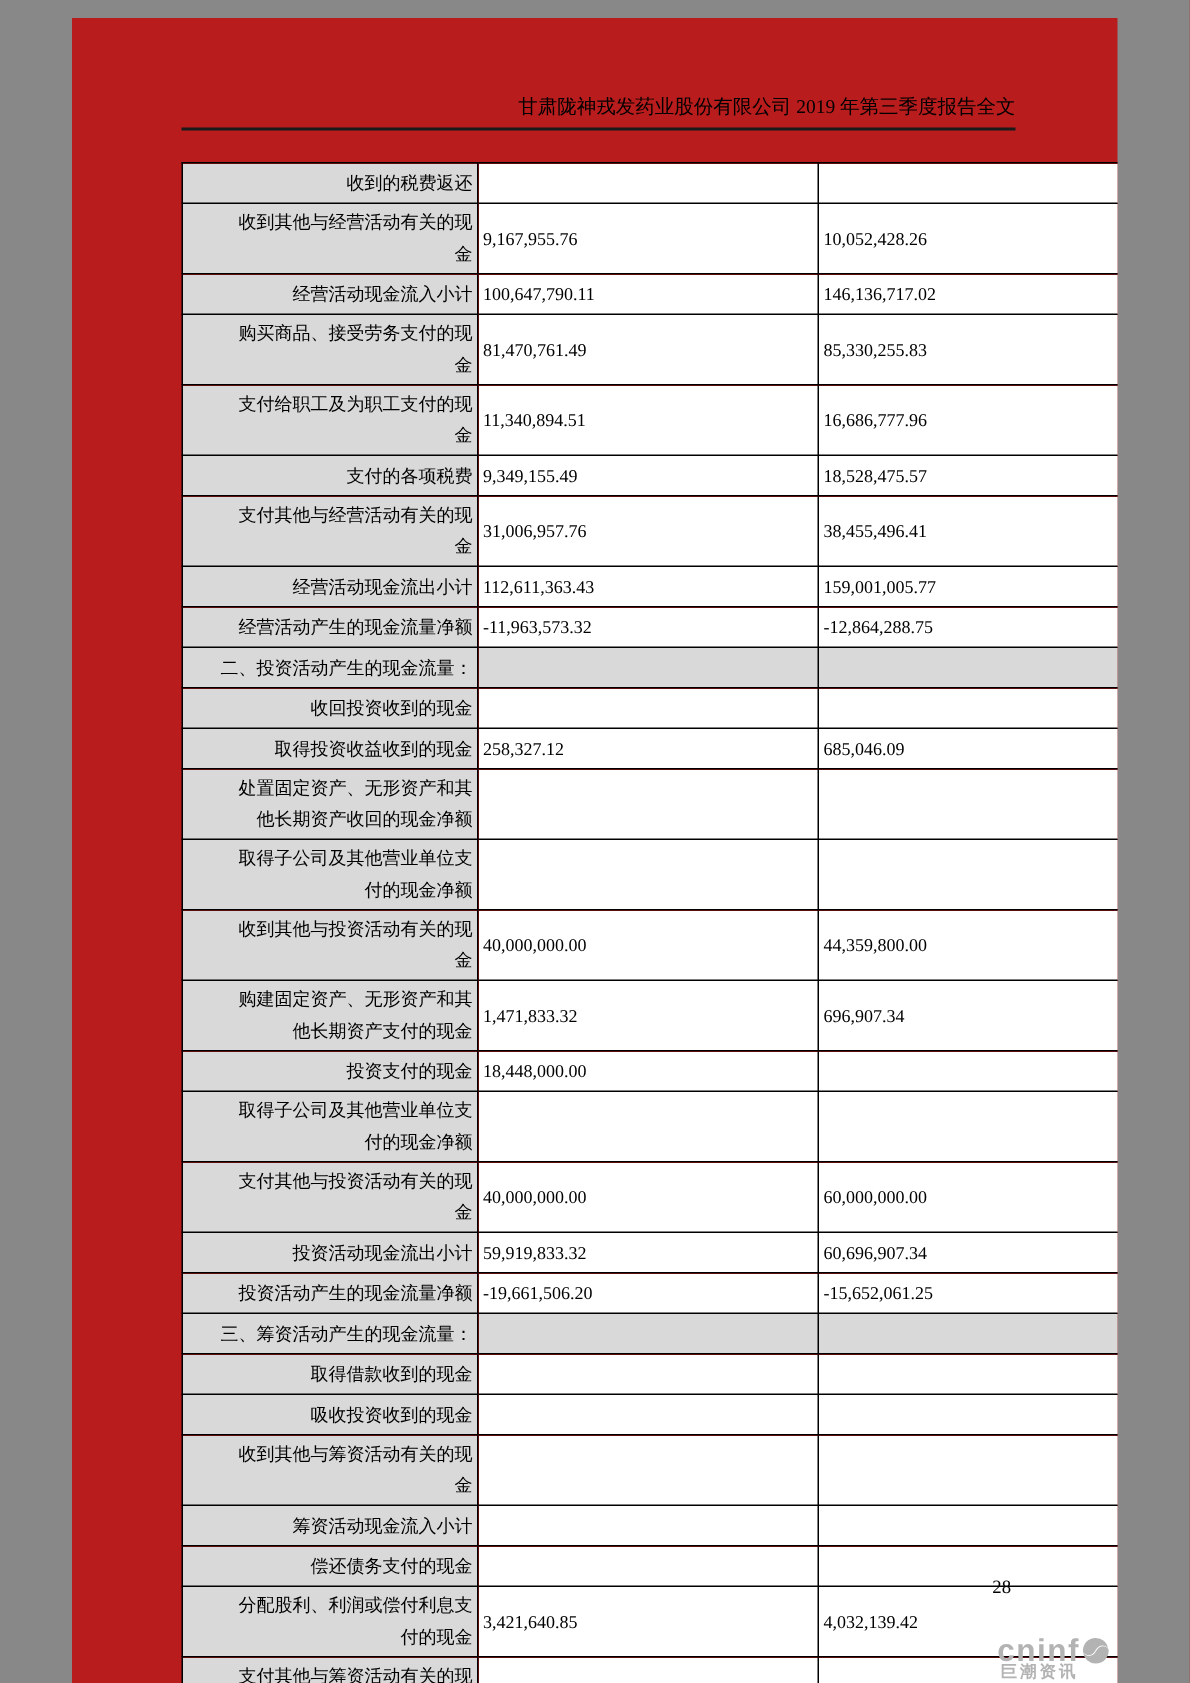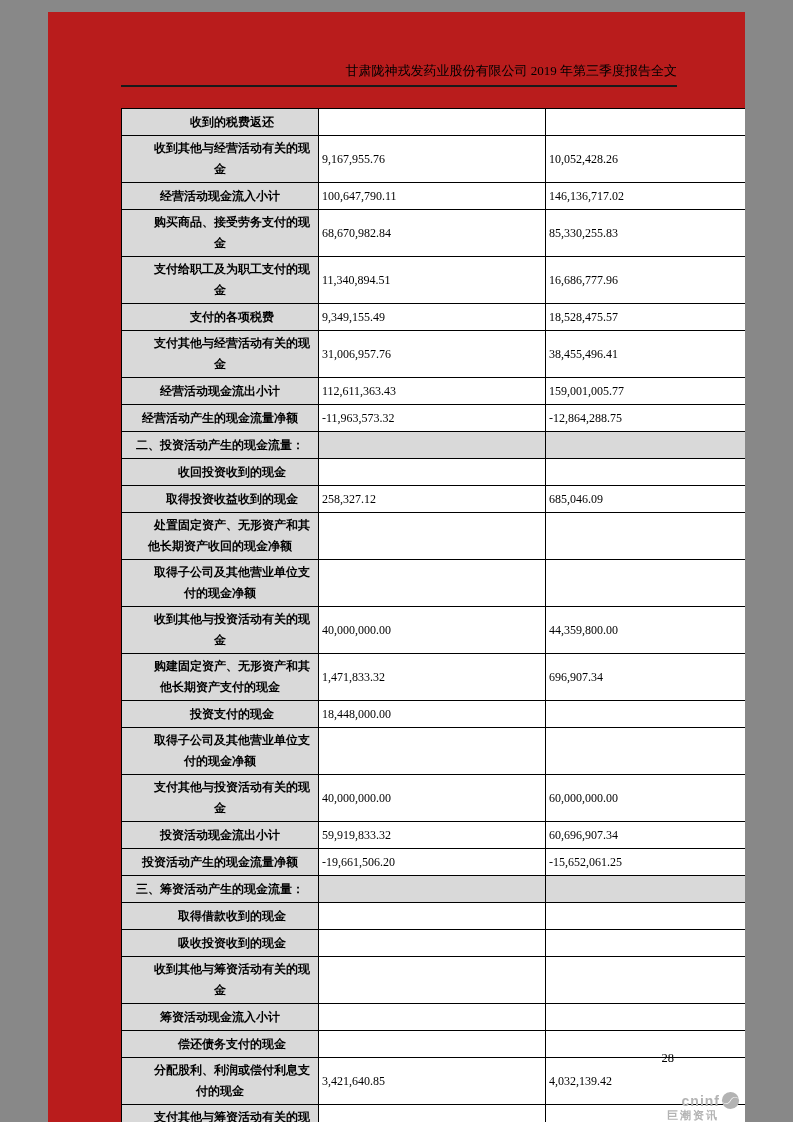--- a/index.html
+++ b/index.html
@@ -19,34 +19,34 @@
   table.cashflow {
     position:absolute; top:96px; left:73px; width:652px;
     border-collapse:collapse; table-layout:fixed;
   }
   table.cashflow tr { height:27px; }
   table.cashflow td {
     border:1px solid #000; font-size:12px; line-height:21px;
     padding:2px 3px; vertical-align:middle; overflow:hidden;
   }
   table.cashflow tr:last-child td { border-bottom-width:2px; }
-  td.label-cell { background:#d9d9d9; text-align:center; padding-left:2px; padding-right:2px;font-weight:bold; }
+  td.label-cell { background:#d9d9d9; text-align:right; padding-left:2px; padding-right:2px; }
   td.label-cell.indent { text-indent:2em; }
   td.value-cell { background:#ffffff; }
   td.value-cell.section { background:#d9d9d9; }
   .page-number {
     position:absolute; top:1039px; right:71px; font-size:12.5px; line-height:14px;
   }
   .cninfo-logo {
     position:absolute; top:1079px; right:5px; width:118px;
     color:#b3b3b3; font-family:"Liberation Sans","DejaVu Sans",sans-serif;
   }
   .logo-line1 {
     display:flex; justify-content:flex-end; align-items:center; gap:1px;
-    font-weight:bold; font-size:14px; line-height:18px; letter-spacing:1px;
+    font-weight:bold; font-size:21px; line-height:18px; letter-spacing:1px;
   }
   .logo-line1 svg { display:block; }
   .logo-sub {
     text-align:right; font-size:11px; line-height:10px; letter-spacing:2px;
     margin:0 21px 1px 0; font-weight:bold;
   }
   .logo-url { text-align:right; font-size:10.5px; line-height:12px;font-family:Liberation Serif, serif; }
 </style>
 </head>
 <body>
@@ -73,21 +73,21 @@
           <td class="value-cell">9,167,955.76</td>
           <td class="value-cell">10,052,428.26</td>
         </tr>
         <tr>
           <td class="label-cell">经营活动现金流入小计</td>
           <td class="value-cell">100,647,790.11</td>
           <td class="value-cell">146,136,717.02</td>
         </tr>
         <tr>
           <td class="label-cell indent">购买商品、接受劳务支付的现金</td>
-          <td class="value-cell">68,670,982.84</td>
+          <td class="value-cell">81,470,761.49</td>
           <td class="value-cell">85,330,255.83</td>
         </tr>
         <tr>
           <td class="label-cell indent">支付给职工及为职工支付的现金</td>
           <td class="value-cell">11,340,894.51</td>
           <td class="value-cell">16,686,777.96</td>
         </tr>
         <tr>
           <td class="label-cell indent">支付的各项税费</td>
           <td class="value-cell">9,349,155.49</td>

